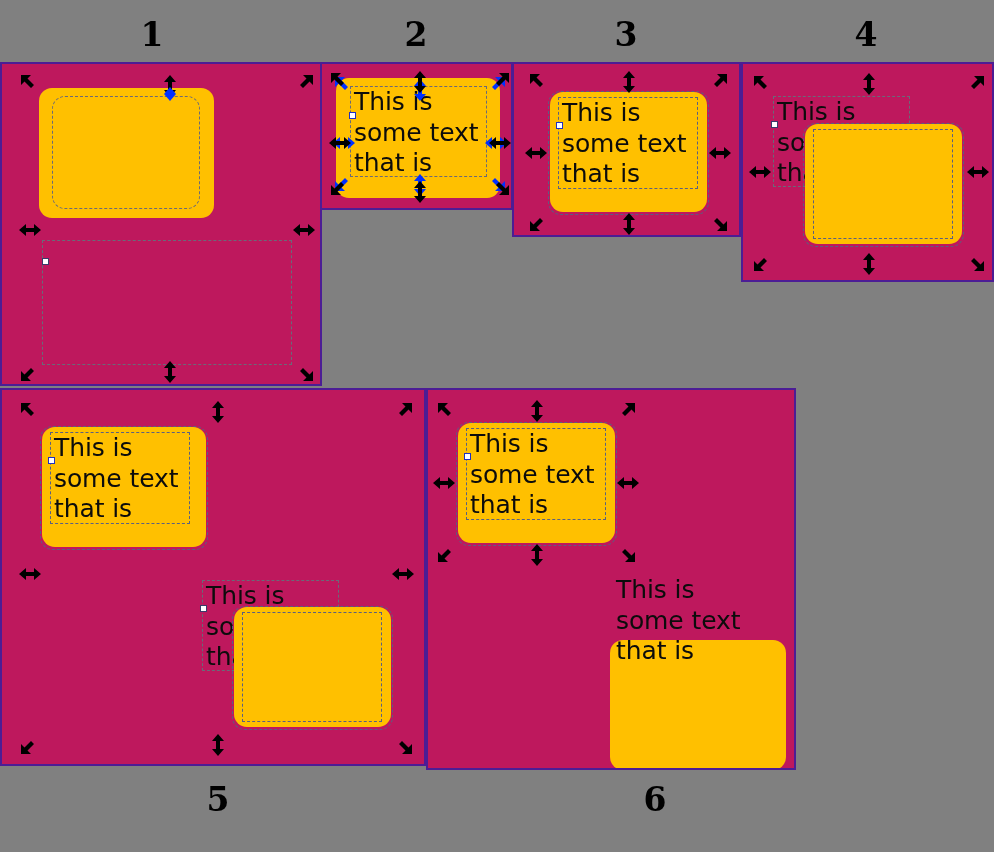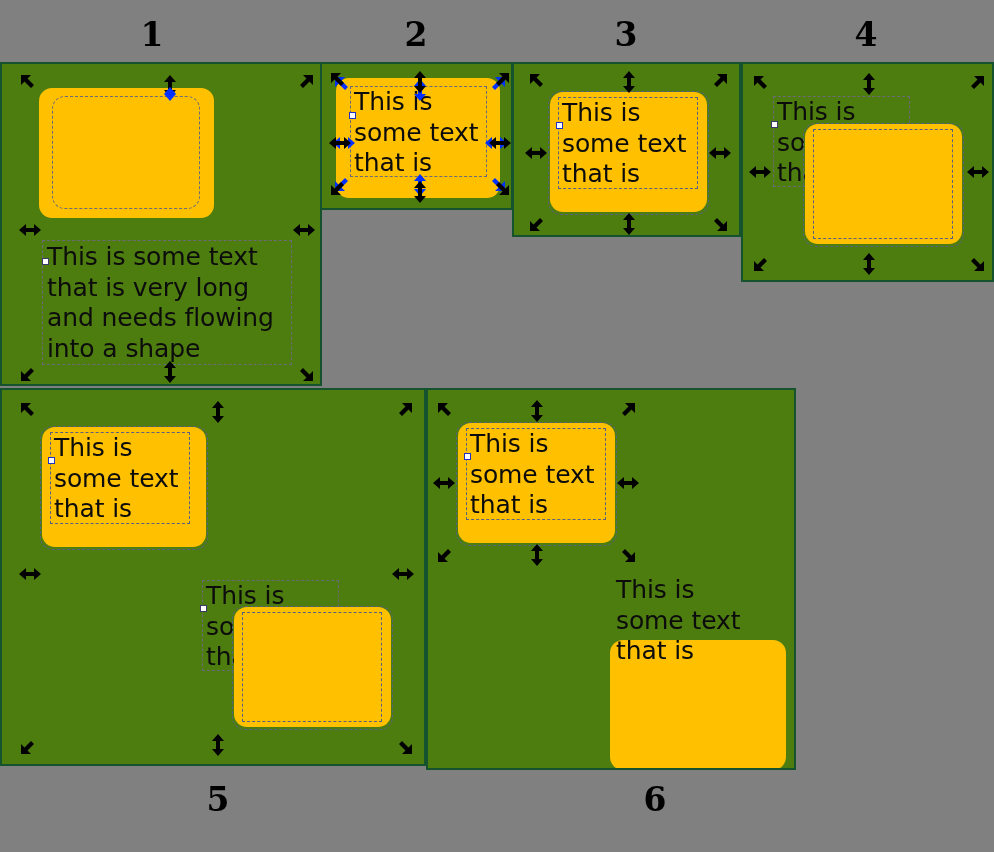--- a/index.html
+++ b/index.html
@@ -21,22 +21,22 @@
     font-weight:700;
     line-height:1;
     text-align:center;
     width:60px;
     user-select:none;
   }
 
   
   .panel{
     position:absolute;
-    background:#4d7c0f;
-    border:2px solid #14532d;
+    background:#be185d;
+    border:2px solid #4c1d95;
     box-sizing:border-box;
     overflow:hidden;
   }
 
   
   .shape{
     position:absolute;
     background:#FFC000;
     border-radius:13px;
     box-sizing:border-box;
@@ -100,24 +100,20 @@
   <div class="step-label" style="left:188px;top:783px;">5</div>
   <div class="step-label" style="left:625px;top:783px;">6</div>
 
   <div class="panel" style="left:0px;top:62px;width:322px;height:324px;">
 
     <div class="shape" style="left:37px;top:24px;width:175px;height:130px;"></div>
     <div class="dash round" style="left:50px;top:32px;width:148px;height:113px;"></div>
 
     <div class="dash" style="left:40px;top:176px;width:250px;height:125px;"></div>
     <div class="anchor" style="left:40px;top:194px;"></div>
-    <div class="textblock" style="left:45px;top:178px;">This is some text
-that is very long
-and needs flowing
-into a shape</div>
 
     <div class="handle" style="left:28px;top:20px;">
       <svg viewBox="0 0 26 26">
           <path class="gl" d="M4 4 L14 4 L10.5 7.5 L17 14 L14 17 L7.5 10.5 L4 14 Z"></path>
         </svg>
     </div>
     <div class="handle" style="left:302px;top:20px;">
       <svg viewBox="0 0 26 26">
           <path class="gl" d="M22 4 L22 14 L18.5 10.5 L12 17 L9 14 L15.5 7.5 L12 4 Z"></path>
         </svg>

